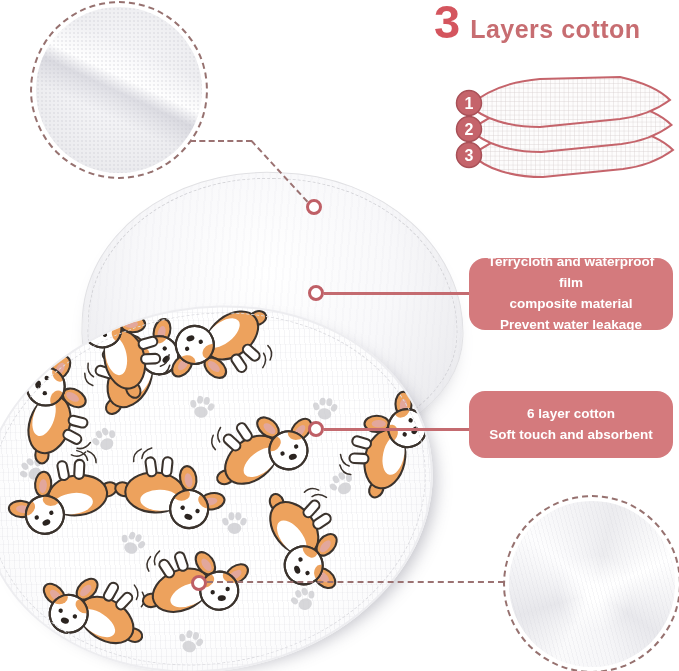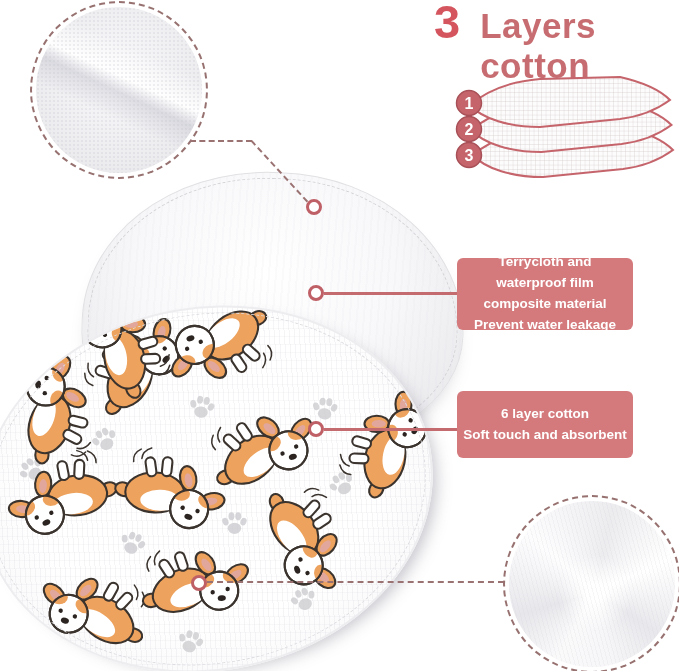--- a/index.html
+++ b/index.html
@@ -11,21 +11,21 @@
   .abs{position:absolute;}
 
   
   .title{
     left:434px;top:-6px;display:flex;align-items:baseline;gap:9px;
   }
   .title .num{
     font-size:47px;font-weight:bold;color:#d4555e;letter-spacing:1px;
   }
   .title .lbl{
-    font-size:35px;font-weight:bold;color:#c76d71;letter-spacing:.5px;margin-left:10px;
+    font-size:25px;font-weight:bold;color:#c76d71;letter-spacing:.5px;
   }
 
   
   .white-pad{
     left:82px;top:172px;width:380px;height:278px;z-index:1;
     border-radius:50% 50% 46% 54% / 56% 58% 44% 42%;
     transform:rotate(1.5deg);
     background:
       repeating-linear-gradient(93deg, rgba(222,222,230,.12) 0 2px, transparent 2px 7px),
       radial-gradient(ellipse at 48% 36%, #ffffff 0%, #f8f8fa 46%, #ededf0 74%, #e7e7ea 92%, #e2e2e6 100%);
@@ -85,21 +85,21 @@
   
   .dash-line{border-top:2.5px dashed #9b7272;height:0;z-index:5;}
   .solid-line{height:2.5px;background:#c46b70;z-index:5;}
   .marker{
     width:10px;height:10px;border:3px solid #bf5f66;border-radius:50%;
     background:#ffffff;z-index:6;
   }
 
   
   .callout{
-    left:457px;width:176px;background:#d47a7d;border-radius:6px;z-index:5;
+    left:469px;width:204px;background:#d47a7d;border-radius:16px;z-index:5;
     display:flex;align-items:center;justify-content:center;text-align:center;
     color:#ffffff;font-weight:bold;font-size:13.5px;line-height:1.55;
     padding:4px 6px;box-sizing:border-box;
   }
   .callout .txt{white-space:pre-line;}
   .callout-waterproof{top:258px;height:72px;}
   .callout-cotton{top:391px;height:67px;}
 
   
   .layers-svg{left:440px;top:70px;z-index:3;}

